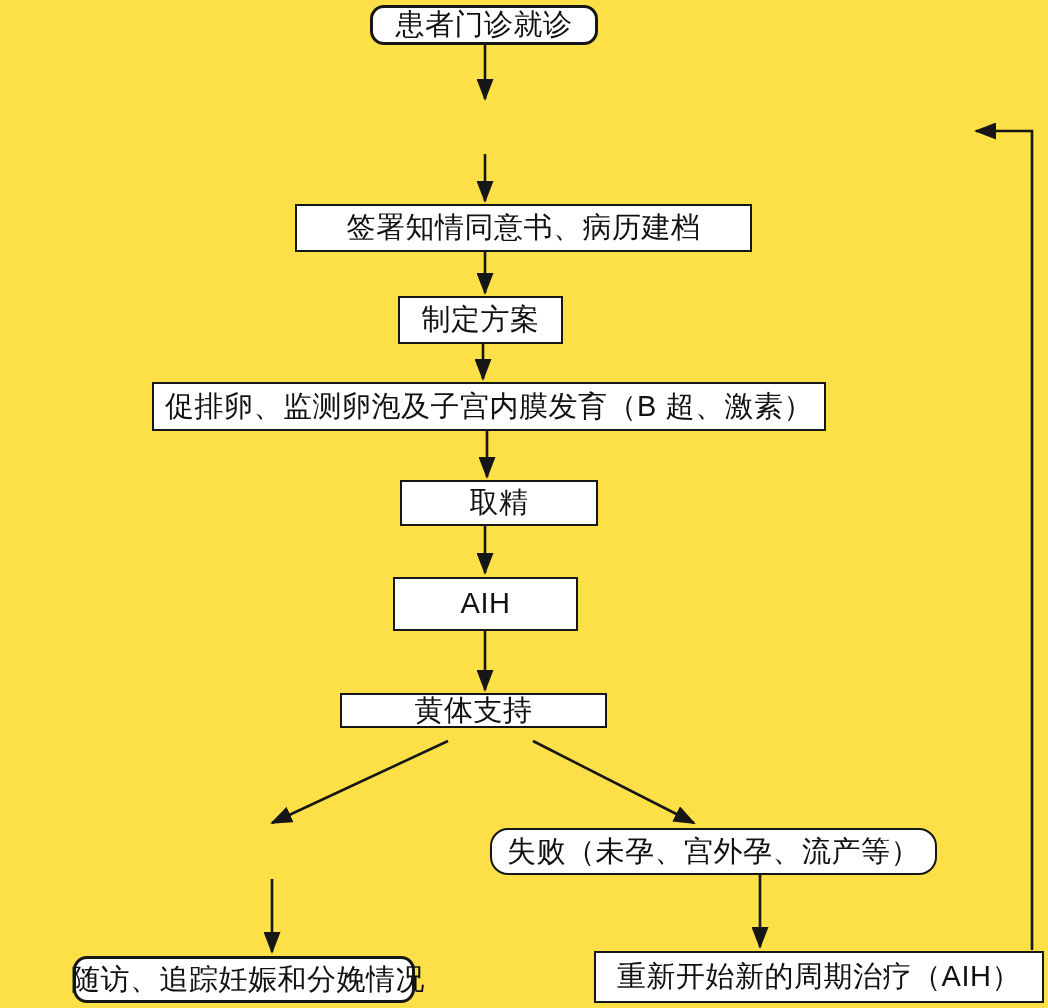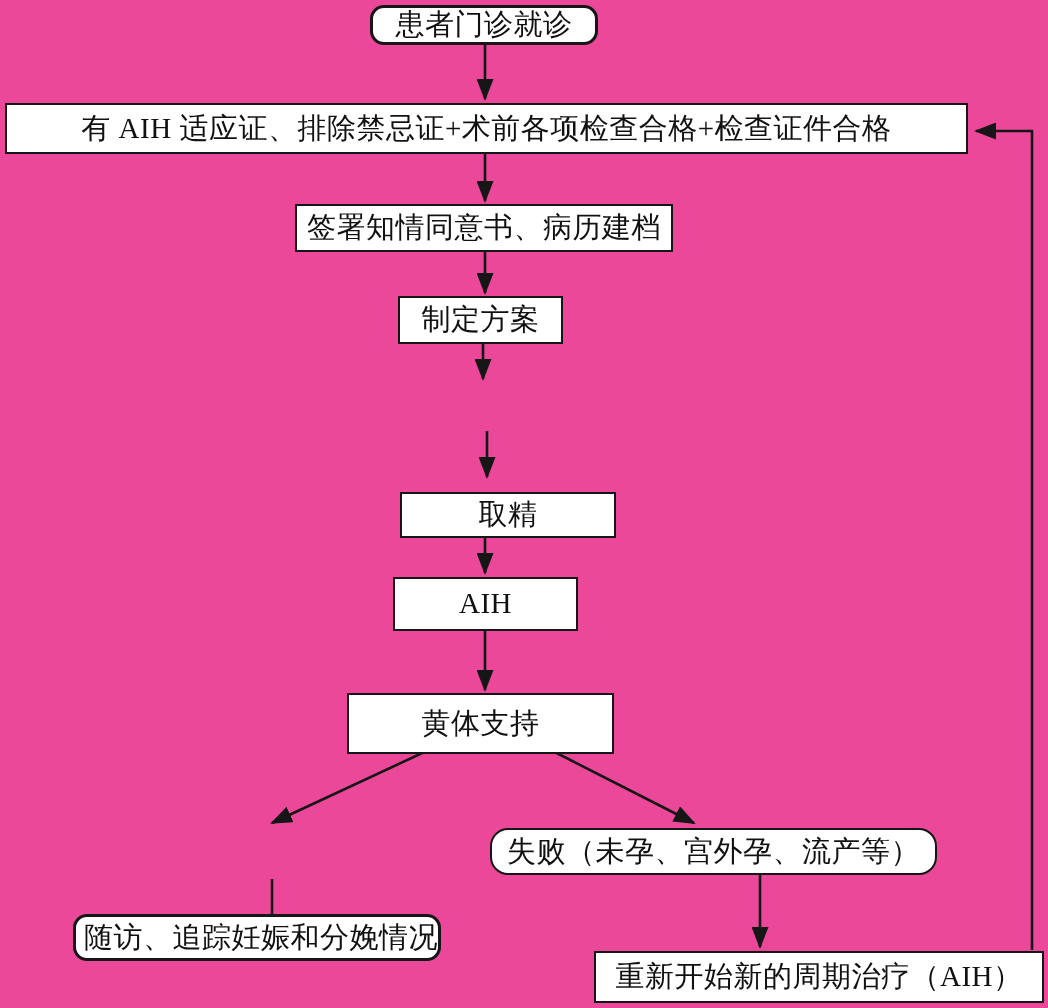--- a/index.html
+++ b/index.html
@@ -1,22 +1,22 @@
 <!DOCTYPE html>
 <html><head>
 <meta charset="utf-8">
 <style>
   html, body { margin: 0; padding: 0; }
   #stage {
     position: relative;
     width: 1048px;
     height: 1008px;
-    background: #ec4899;
+    background: #fde047;
     overflow: hidden;
-    font-family: Liberation Serif, serif;
+    font-family: Liberation Sans, sans-serif;
   }
   #arrow-layer {
     position: absolute;
     left: 0; top: 0;
     width: 1048px; height: 1008px;
     z-index: 1;
   }
   .node {
     position: absolute;
     z-index: 2;
@@ -60,33 +60,33 @@
     <line class="edge" x1="485" y1="631" x2="485" y2="690" marker-end="url(#ah)"></line>
     <line class="edge" x1="448" y1="741" x2="272" y2="823" marker-end="url(#ah)"></line>
     <line class="edge" x1="533" y1="741" x2="694" y2="823" marker-end="url(#ah)"></line>
     <line class="edge" x1="272" y1="879" x2="272" y2="952" marker-end="url(#ah)"></line>
     <line class="edge" x1="760" y1="875" x2="760" y2="947" marker-end="url(#ah)"></line>
     <path class="edge" d="M 1032,950 L 1032,131 L 976,131" marker-end="url(#ah)"></path>
   </svg>
 
   <div class="node rounded" style="left:370px; top:5px;   width:228px; height:40px;">患者门诊就诊</div>
 
-  <div class="node" style="left:5px;   top:103px; width:963px; height:51px;">有 AIH 适应证、排除禁忌证+术前各项检查合格+检查证件合格</div>
 
-  <div class="node" style="left:295px; top:204px; width:378px; height:48px;">签署知情同意书、病历建档</div>
+  <div class="node" style="left:295px; top:204px; width:457px; height:48px;">签署知情同意书、病历建档</div>
 
   <div class="node" style="left:398px; top:296px; width:165px; height:48px;">制定方案</div>
 
+  <div class="node" style="left:152px; top:382px; width:674px; height:49px;">促排卵、监测卵泡及子宫内膜发育（B 超、激素）</div>
 
-  <div class="node" style="left:400px; top:480px; width:216px; height:46px;margin-top:12px;">取精</div>
+  <div class="node" style="left:400px; top:480px; width:198px; height:46px;">取精</div>
 
   <div class="node" style="left:393px; top:577px; width:185px; height:54px;">AIH</div>
 
-  <div class="node" style="left:347px; top:693px; width:267px; height:61px;">黄体支持</div>
+  <div class="node" style="left:340px; top:693px; width:267px; height:35px;">黄体支持</div>
 
 
   <div class="node" style="left:490px; top:828px; width:447px; height:47px;border-radius:18px;">失败（未孕、宫外孕、流产等）</div>
 
-  <div class="node rounded" style="left:73px;  top:914px; width:368px; height:47px;padding-left:8px;">随访、追踪妊娠和分娩情况</div>
+  <div class="node rounded" style="left:73px;  top:956px; width:342px; height:47px;padding-left:8px;">随访、追踪妊娠和分娩情况</div>
 
   <div class="node" style="left:594px; top:951px; width:450px; height:52px;text-align:center;">重新开始新的周期治疗（AIH）</div>
 
 </div>
 
 </body></html>

